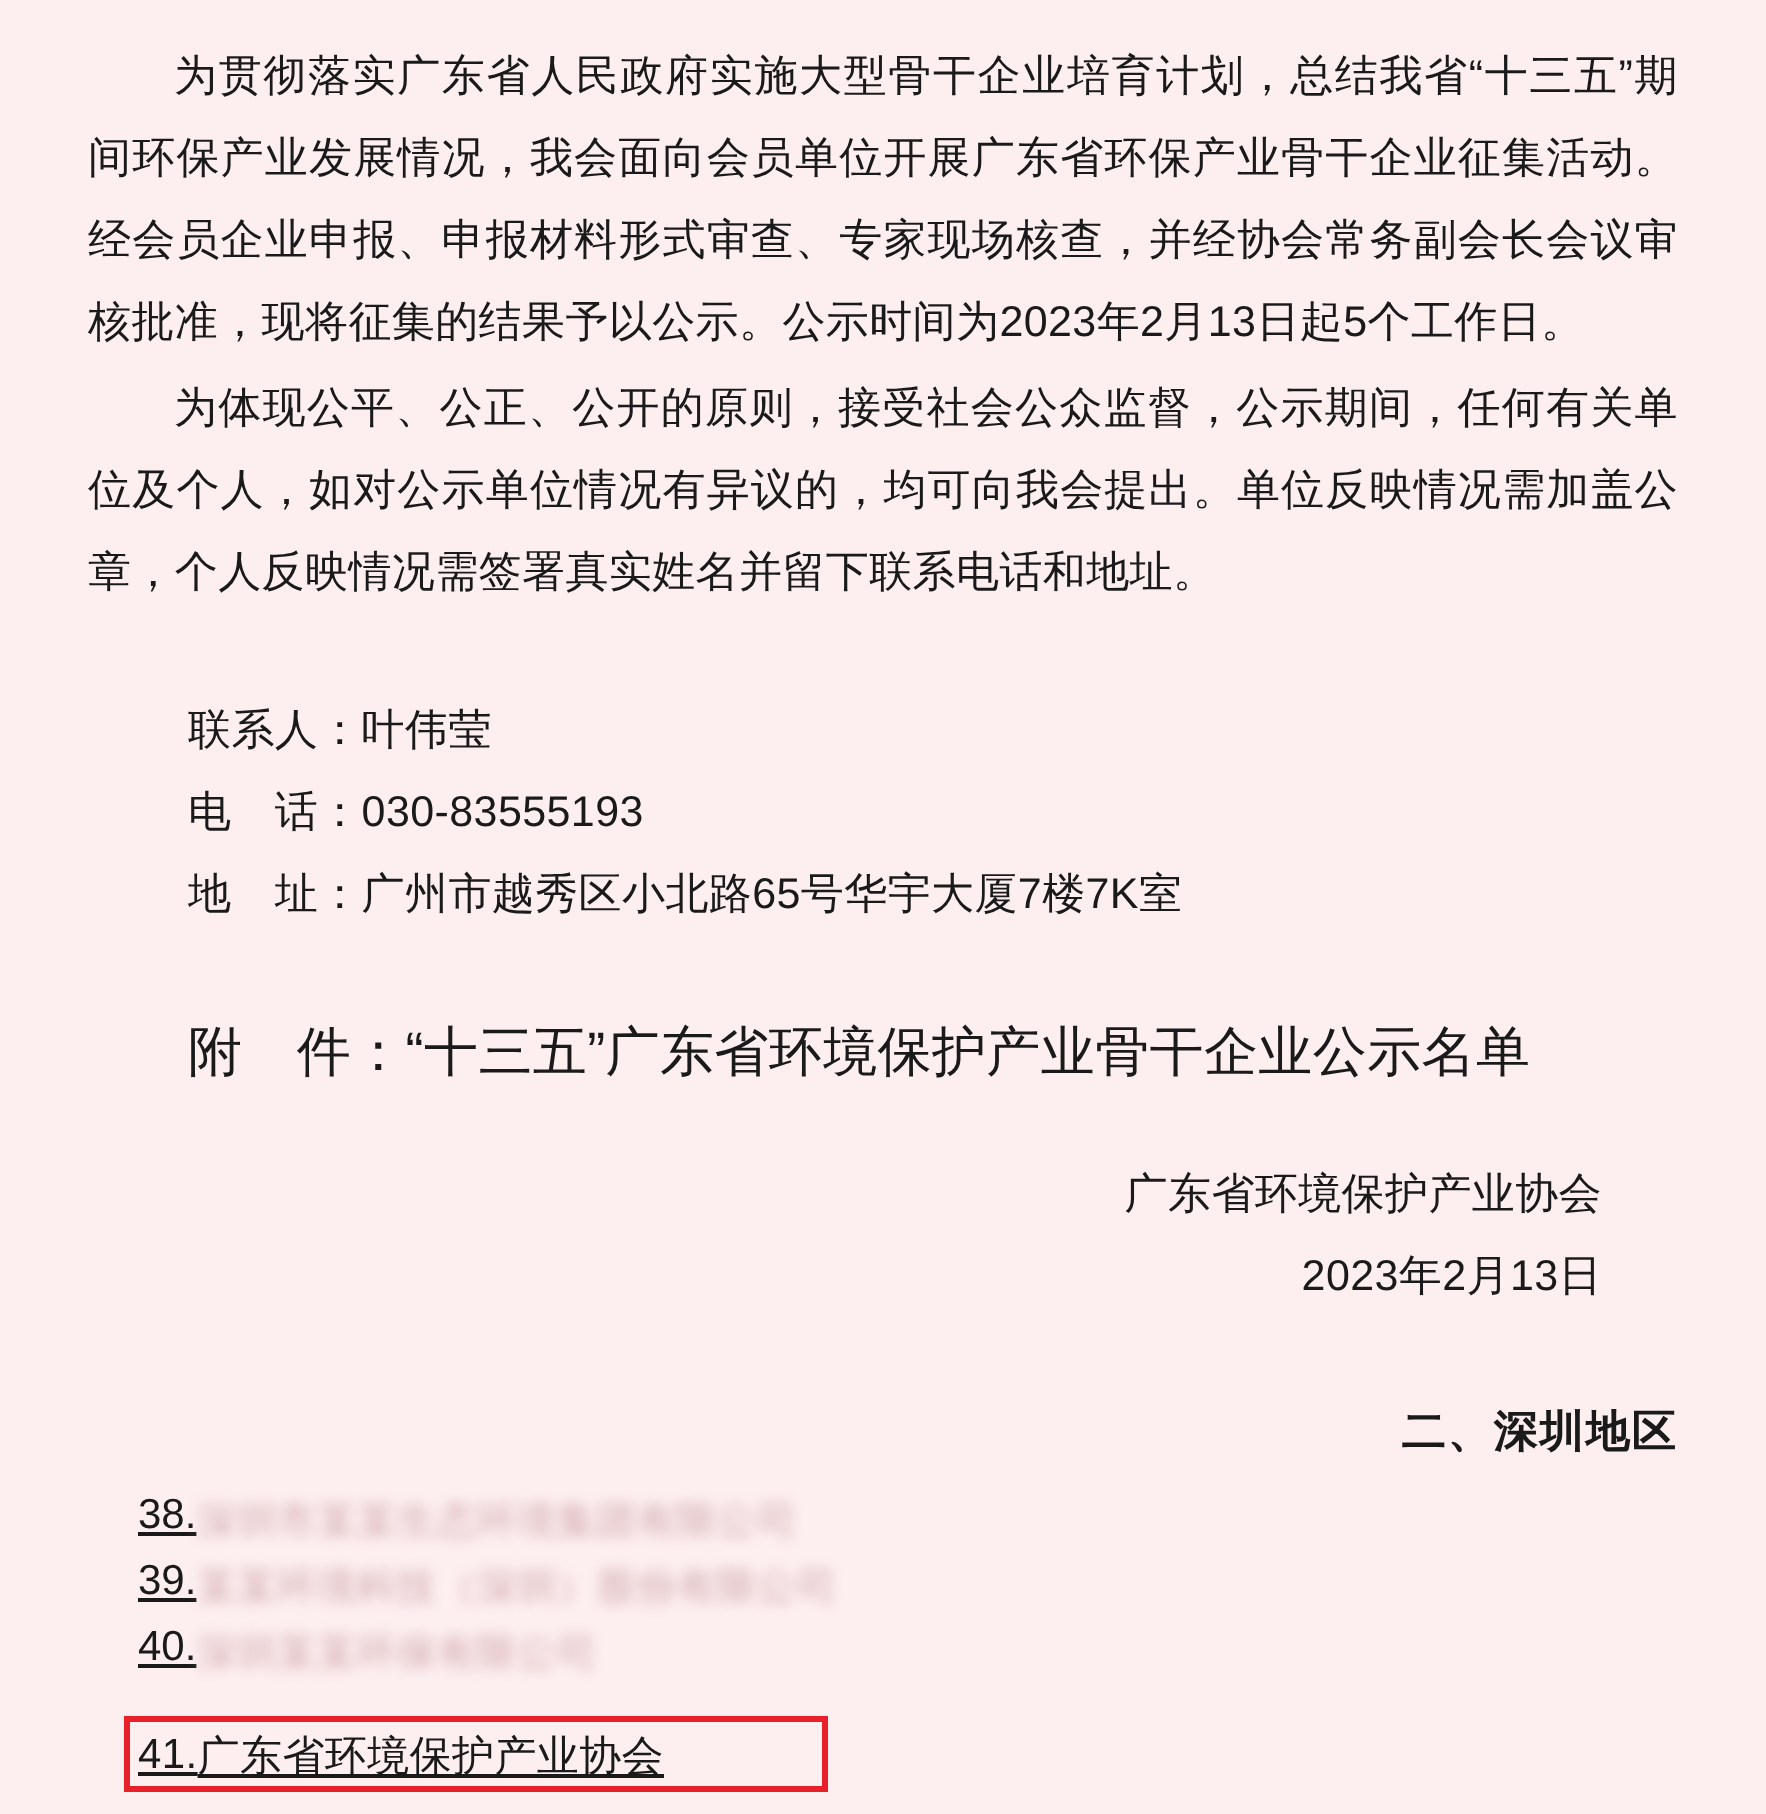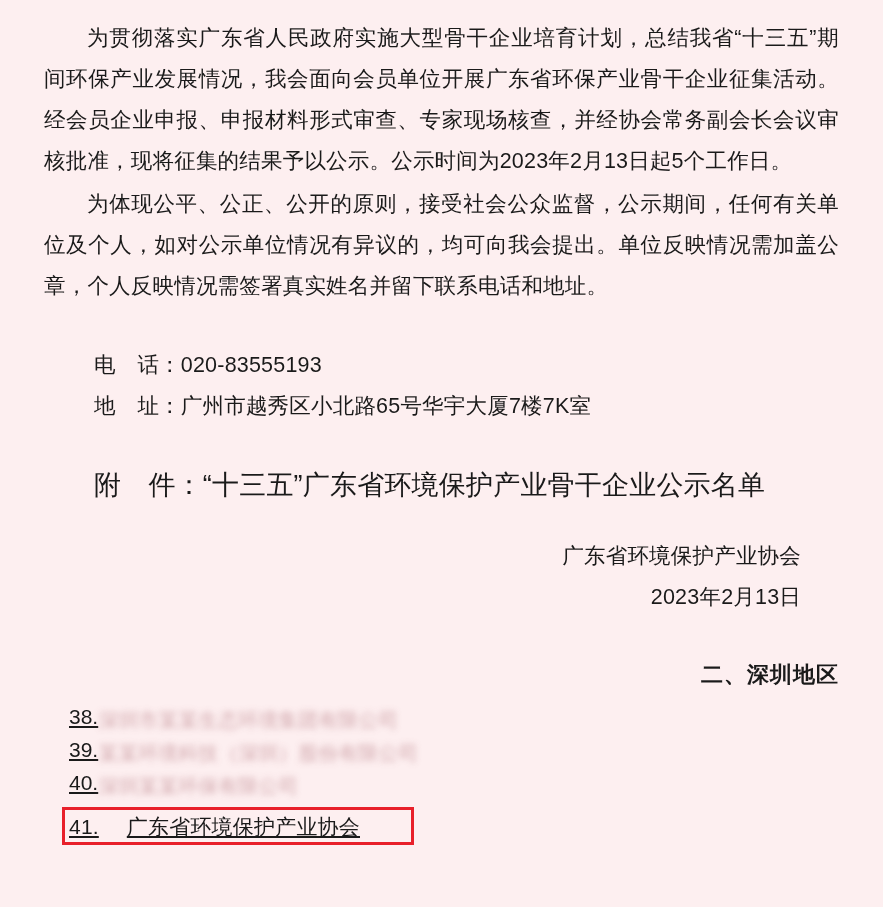--- a/index.html
+++ b/index.html
@@ -96,26 +96,25 @@
     left: 0;
     top: -3px;
     white-space: nowrap;
     font-size: 20px;
     color: #c99aa0;
     filter: blur(3.2px);
     opacity: 0.85;
   }
   .highlight-row {
     position: relative;
-    margin-top: 8px;
+    margin-top: 18px;
     padding-left: 25px;
     height: 39px;
     display: flex;
     align-items: center;
-    gap: 28px;
   }
   .highlight-box {
     position: absolute;
     left: 18px;
     top: 0px;
     width: 352px;
     height: 38px;
     border: 3px solid #e8202a;
     box-sizing: border-box;
     pointer-events: none;
@@ -129,21 +128,22 @@
 </style>
 </head>
 <body>
 
 <div class="page">
 
   <p class="para">为贯彻落实广东省人民政府实施大型骨干企业培育计划，总结我省“十三五”期间环保产业发展情况，我会面向会员单位开展广东省环保产业骨干企业征集活动。经会员企业申报、申报材料形式审查、专家现场核查，并经协会常务副会长会议审核批准，现将征集的结果予以公示。公示时间为2023年2月13日起5个工作日。</p>
   <p class="para">为体现公平、公正、公开的原则，接受社会公众监督，公示期间，任何有关单位及个人，如对公示单位情况有异议的，均可向我会提出。单位反映情况需加盖公章，个人反映情况需签署真实姓名并留下联系电话和地址。</p>
 
   <div class="contact-block">
-    <p class="contact-line">电　话：020-83555193</p>
+    <p class="contact-line">联系人：叶伟莹</p>
+    <p class="contact-line">电　话：030-83555193</p>
     <p class="contact-line">地　址：广州市越秀区小北路65号华宇大厦7楼7K室</p>
   </div>
 
   <div class="attach-block">
     <p class="attach-line">附　件：“十三五”广东省环境保护产业骨干企业公示名单</p>
   </div>
 
   <div class="signature">
     <p class="signature-line">广东省环境保护产业协会</p>
     <p class="signature-line">2023年2月13日</p>

